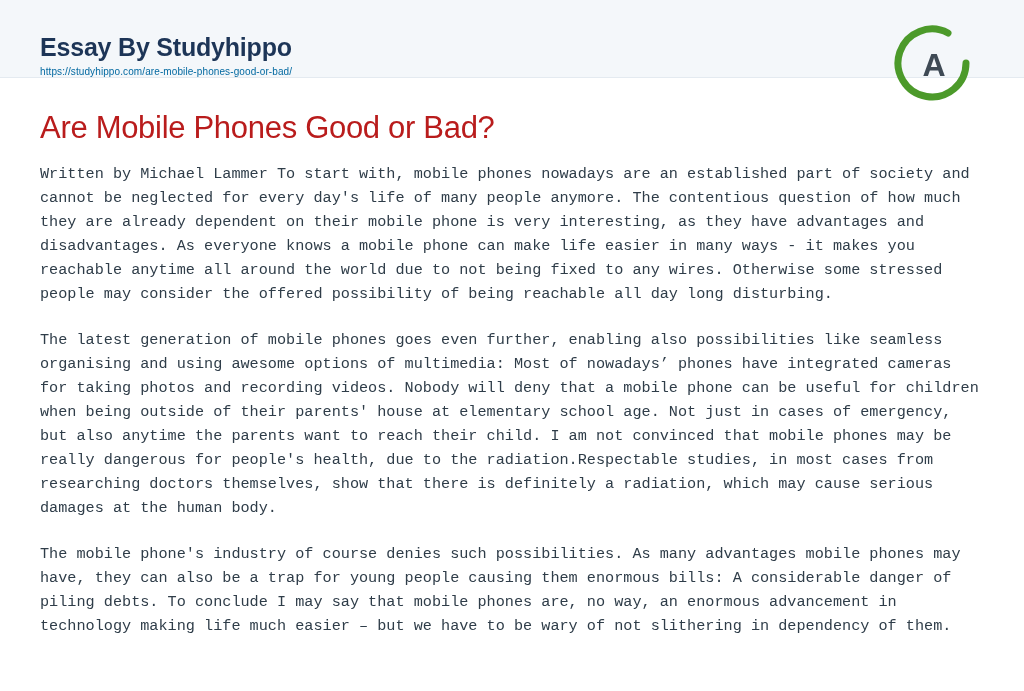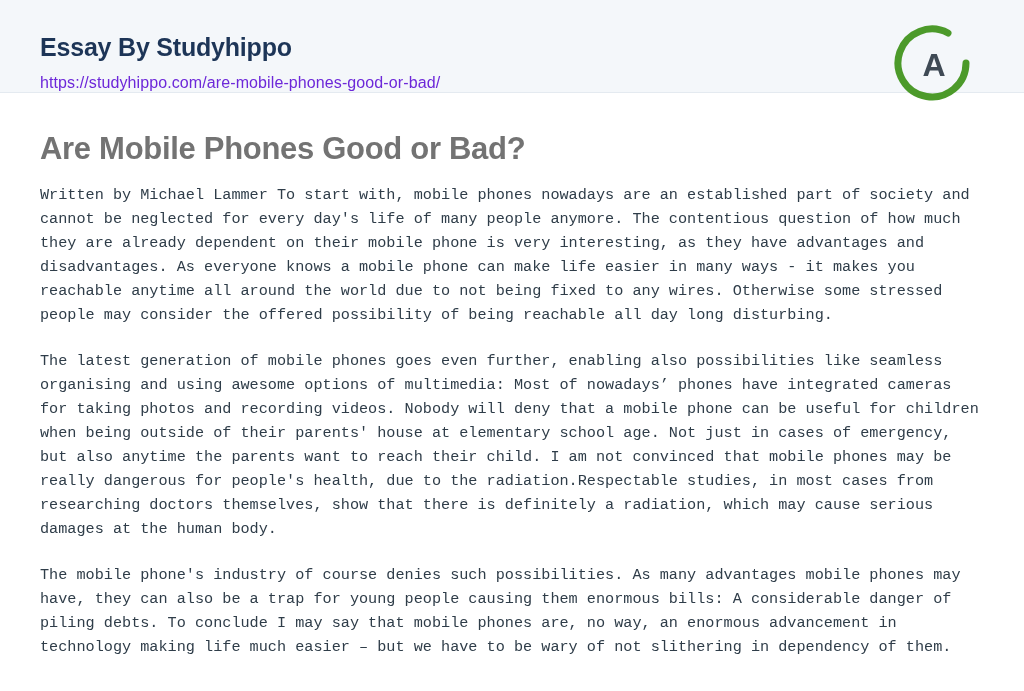--- a/index.html
+++ b/index.html
@@ -32,42 +32,42 @@
   }
   .brand-title {
     font-size: 25px;
     font-weight: bold;
     color: #1d3557;
     letter-spacing: -0.2px;
     margin: 0;
     line-height: 1.2;
   }
   .brand-url {
-    margin-top: 12px;
-    font-size: 16px;
-    color: #6d28d9;
+    margin-top: 4px;
+    font-size: 10px;
+    color: #0369a1;
     letter-spacing: 0.1px;
   }
   .logo {
     position: absolute;
     right: 48px;
     top: 22px;
     width: 82px;
     height: 82px;
   }
   
   .article {
     padding: 26px 40px 0 40px;
     box-sizing: border-box;
   }
   .article-title {
     font-size: 31px;
-    font-weight: bold;
-    color: #737373;
-    margin: 12px 0 16px 0;
+    font-weight: normal;
+    color: #b91c1c;
+    margin: 6px 0 16px 0;
     letter-spacing: -0.3px;
   }
   .paragraph {
     font-size: 15.2px;
     line-height: 24px;
     color: #2f3d49;
     margin: 0 0 22px 0;
     max-width: 948px;
     font-family: Liberation Mono, monospace;
   }

